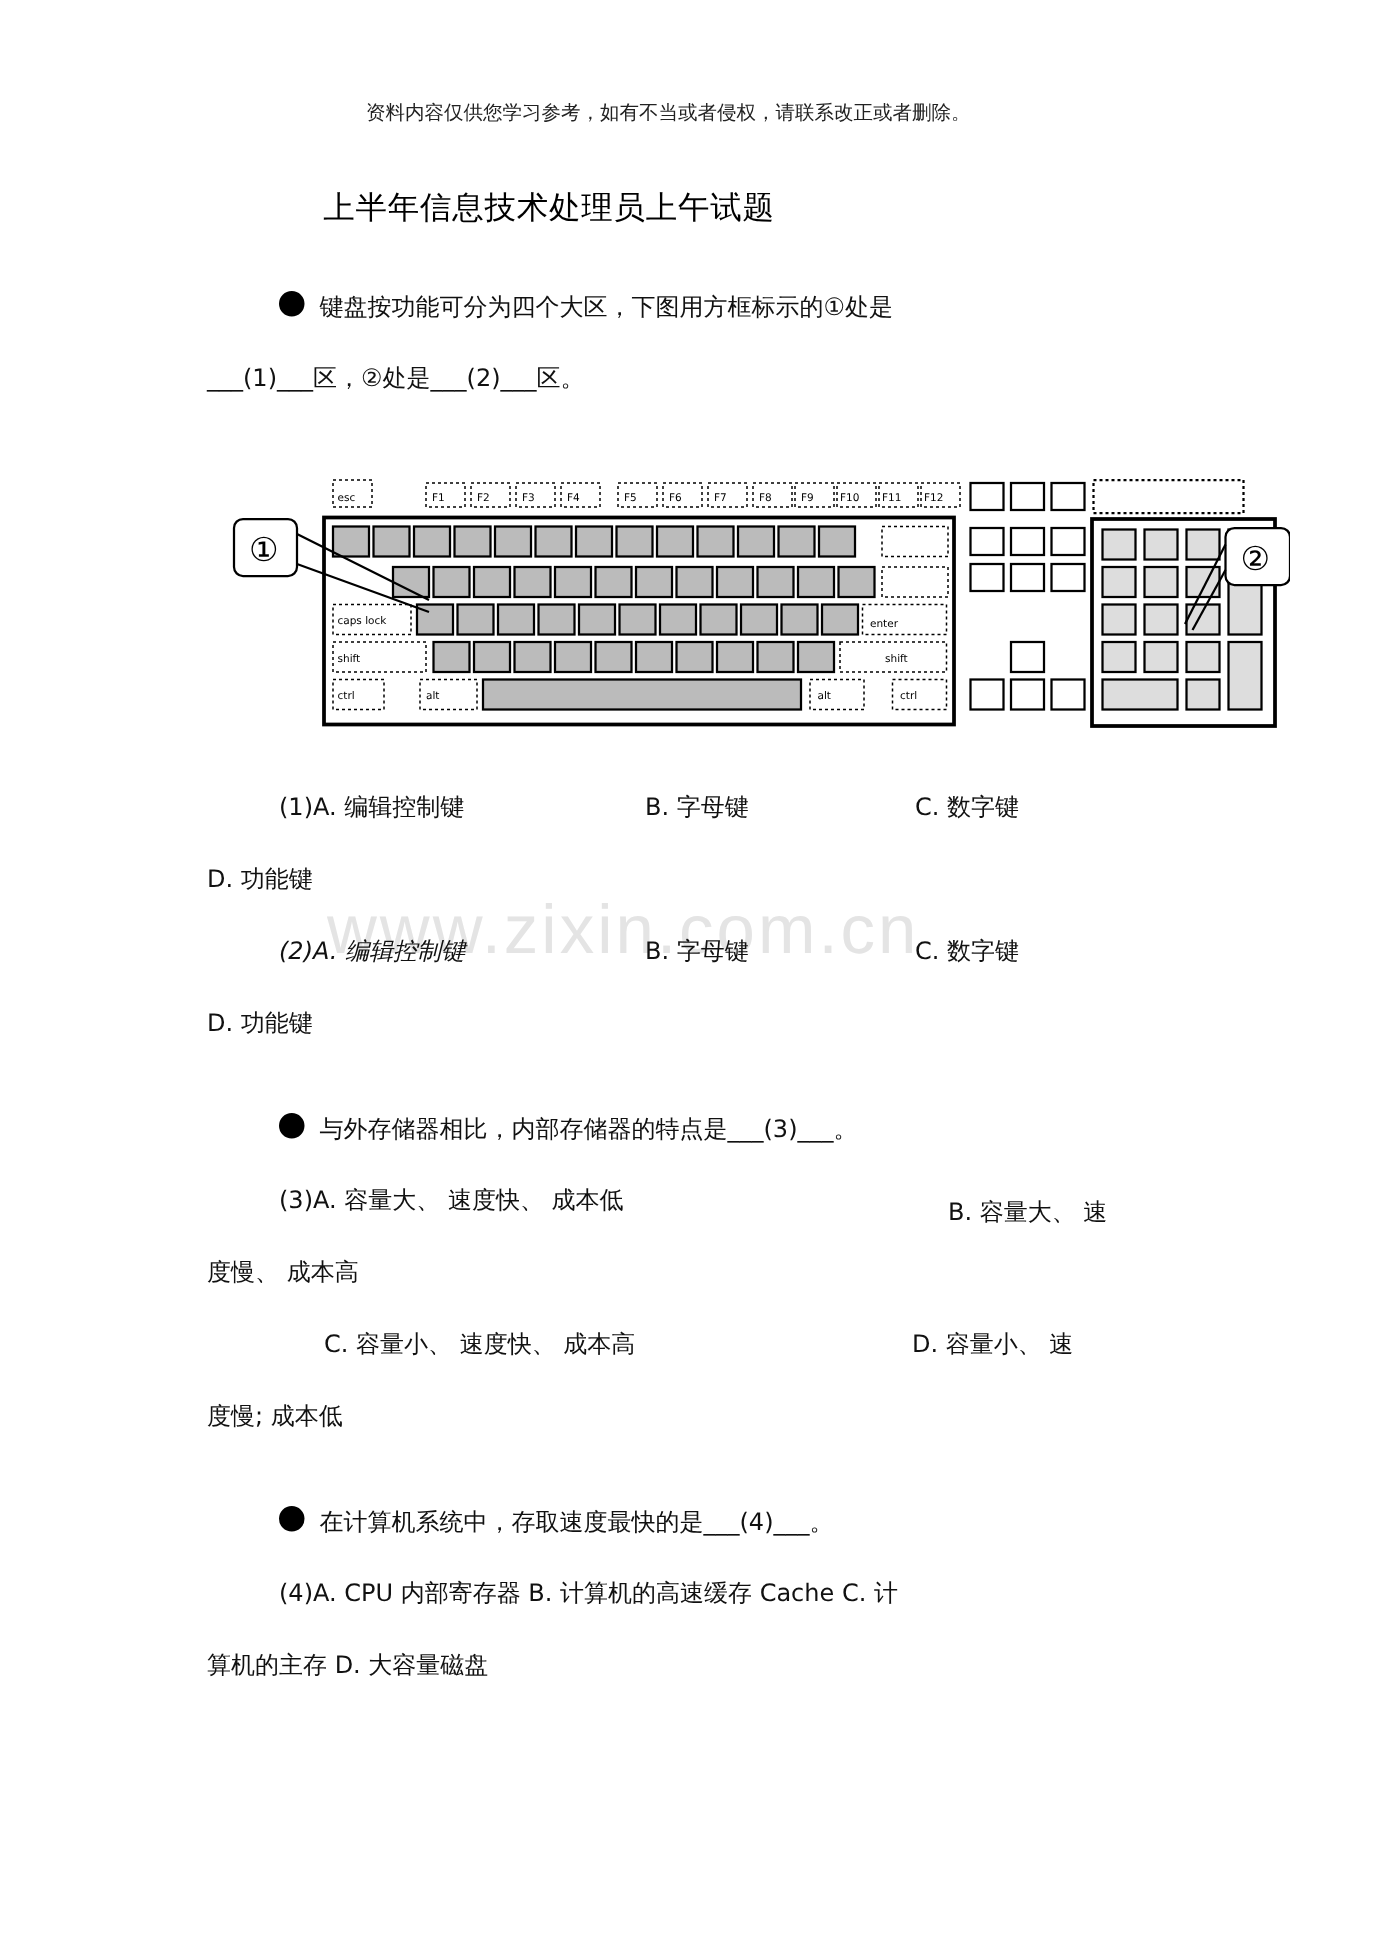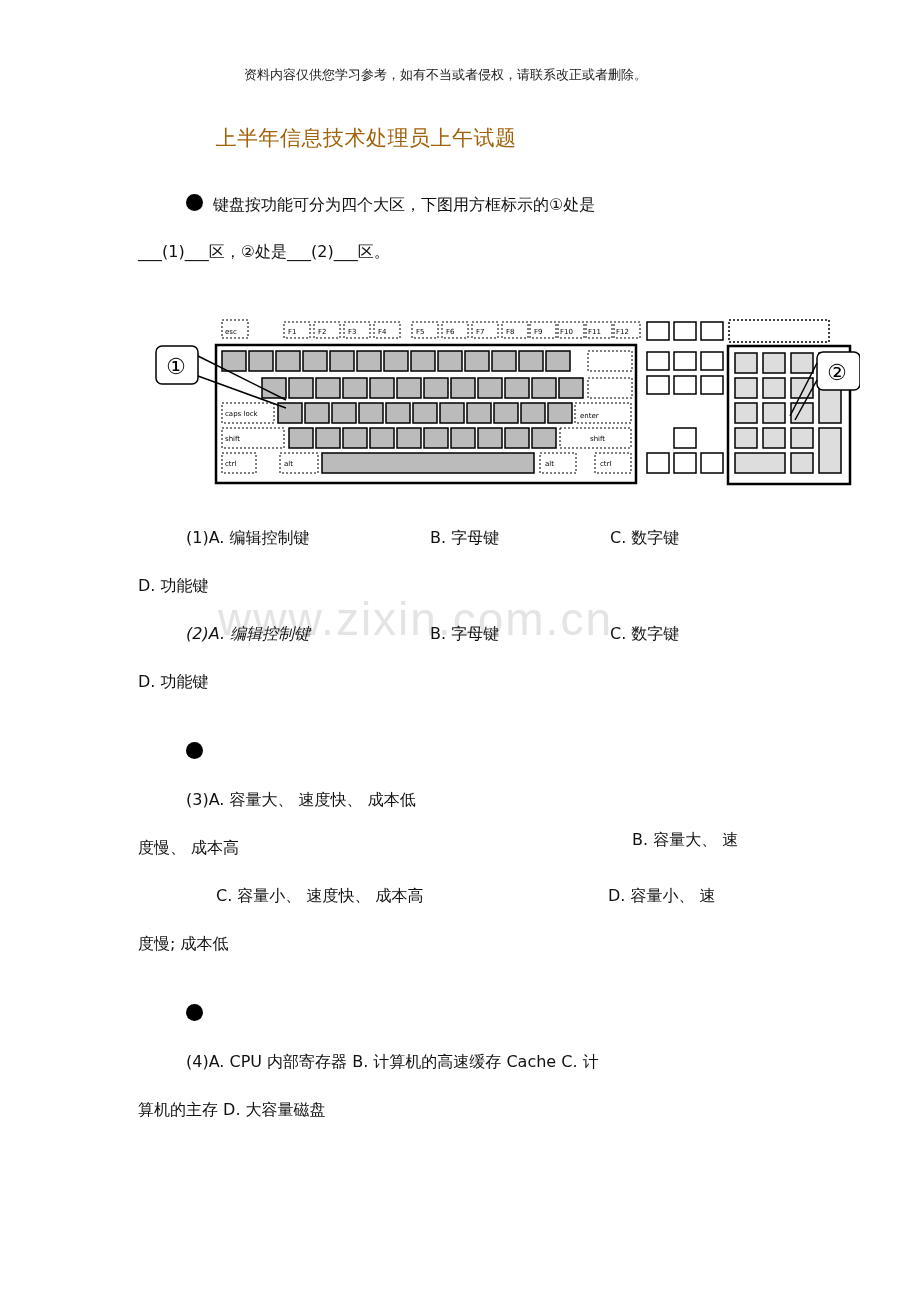--- a/index.html
+++ b/index.html
@@ -1,20 +1,20 @@
 <!DOCTYPE html>
 <html><head>
   <meta charset="utf-8">
   <style>
     html, body { margin: 0; padding: 0; background: #ffffff; }
     body { width: 920px; height: 1302px; position: relative; overflow: hidden;
            font-family: "DejaVu Sans", "Liberation Sans", sans-serif; color: #111; }
     .abs { position: absolute; white-space: nowrap; }
     .notice { font-family: Liberation Serif, serif; font-size: 13px; color: #222; left: 244px; top: 66px; }
-    .title { font-size: 21px; color: #a16207; left: 0; width: 732px; text-align: center; top: 124px; letter-spacing: 0.5px; }
+    .title { font-size: 21px; color: #000000; left: 0; width: 732px; text-align: center; top: 124px; letter-spacing: 0.5px; }
     .line { font-size: 16px; color: #111; }
     .bullet { display: inline-block; width: 17px; height: 17px; border-radius: 50%; background: #000; vertical-align: -1px; margin-right: 10px; }
     .watermark { font-size: 46px; color: #e4e4e4; left: 218px; top: 592px; letter-spacing: 2px; z-index: 0; font-family: "Liberation Sans", sans-serif; }
     .fg { z-index: 1; }
     .kbd { left: 150px; top: 308px; width: 710px; height: 185px; }
   </style>
 </head>
 <body>
 
 <div class="abs notice">资料内容仅供您学习参考，如有不当或者侵权，请联系改正或者删除。</div>
@@ -187,26 +187,26 @@
 <div class="abs line fg" style="left:430px; top:528px;">B. 字母键</div>
 <div class="abs line fg" style="left:610px; top:528px;">C. 数字键</div>
 <div class="abs line fg" style="left:138px; top:576px;">D. 功能键</div>
 
 <div class="abs line fg" style="left:186px; top:624px;font-style:italic;">(2)A. 编辑控制键</div>
 <div class="abs line fg" style="left:430px; top:624px;">B. 字母键</div>
 <div class="abs line fg" style="left:610px; top:624px;">C. 数字键</div>
 <div class="abs line fg" style="left:138px; top:672px;">D. 功能键</div>
 
 <div class="abs line fg" style="left:186px; top:742px;">
-  <span class="bullet"></span>
+  <span class="bullet"></span><span>与外存储器相比，内部存储器的特点是___(3)___。</span>
 </div>
 <div class="abs line fg" style="left:186px; top:790px;">(3)A. 容量大、 速度快、 成本低</div>
-<div class="abs line fg" style="left:632px; top:830px;">B. 容量大、 速</div>
+<div class="abs line fg" style="left:632px; top:798px;">B. 容量大、 速</div>
 <div class="abs line fg" style="left:138px; top:838px;">度慢、 成本高</div>
 <div class="abs line fg" style="left:216px; top:886px;">C. 容量小、 速度快、 成本高</div>
 <div class="abs line fg" style="left:608px; top:886px;">D. 容量小、 速</div>
 <div class="abs line fg" style="left:138px; top:934px;">度慢; 成本低</div>
 
 <div class="abs line fg" style="left:186px; top:1004px;">
-  <span class="bullet"></span>
+  <span class="bullet"></span><span>在计算机系统中，存取速度最快的是___(4)___。</span>
 </div>
 <div class="abs line fg" style="left:186px; top:1052px;">(4)A. CPU 内部寄存器  B. 计算机的高速缓存 Cache  C. 计</div>
 <div class="abs line fg" style="left:138px; top:1100px;">算机的主存  D. 大容量磁盘</div>
 
 </body></html>

